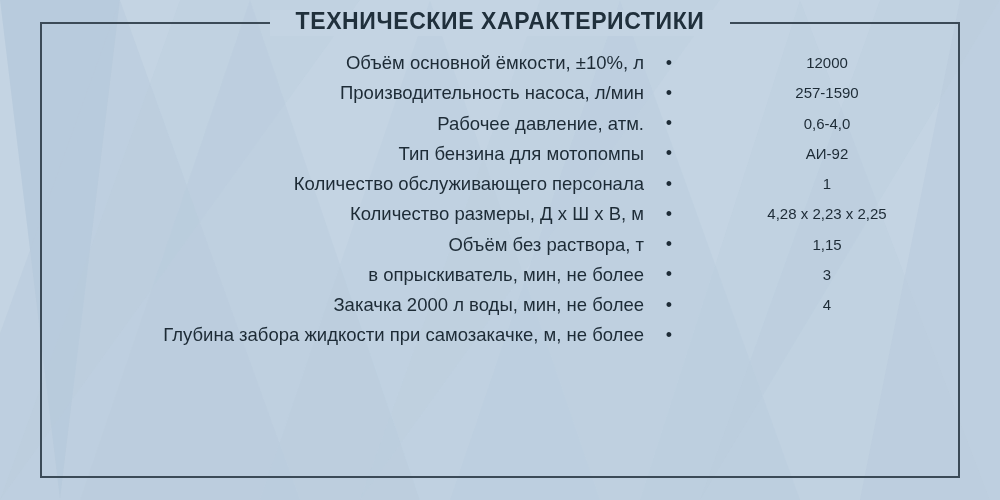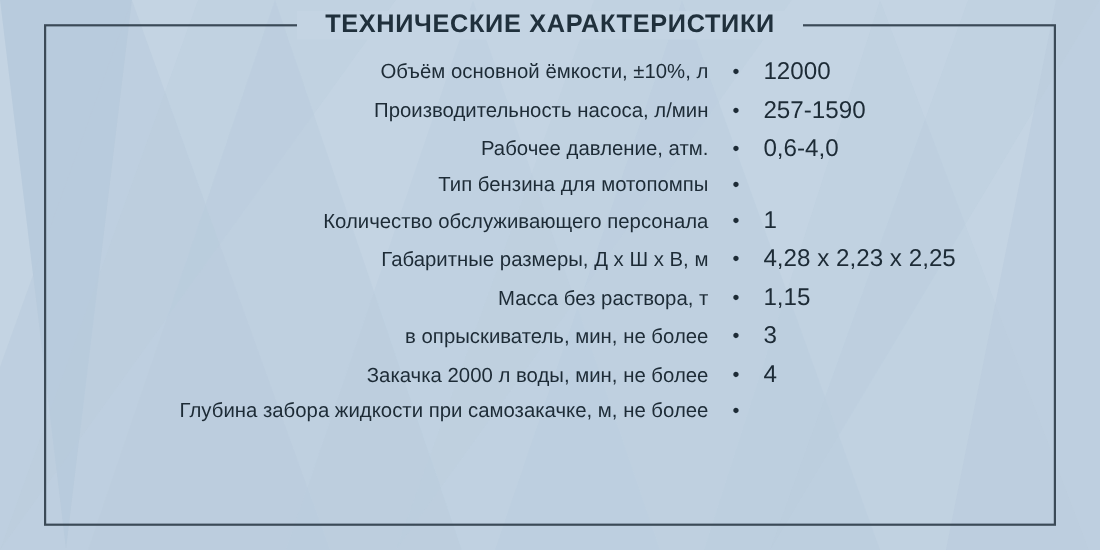--- a/index.html
+++ b/index.html
@@ -92,23 +92,24 @@
     width: 18px;
     text-align: center;
     font-size: 18px;
     color: #1d2b36;
     line-height: 1;
   }
 
   .value {
     flex: 1;
     padding-left: 16px;
-    font-size: 22px;
+    font-size: 15px;
     color: #1d2b36;
     white-space: nowrap;
+    text-align: center;
   }
 </style>
 </head>
 <body>
 
 <div class="page">
 
   <svg class="bg-pattern" viewBox="0 0 1000 500" preserveAspectRatio="none">
     <rect x="0" y="0" width="1000" height="500" fill="#c4d4e3"></rect>
     <g fill="#b7cadc" opacity="0.85">
@@ -146,36 +147,37 @@
 
     <div class="row">
       <div class="label"><span>Рабочее давление, атм.</span></div>
       <div class="bullet">•</div>
       <div class="value">0,6-4,0</div>
     </div>
 
     <div class="row">
       <div class="label"><span>Тип бензина для мотопомпы</span></div>
       <div class="bullet">•</div>
+      <div class="value">АИ-92</div>
     </div>
 
     <div class="row">
       <div class="label"><span>Количество обслуживающего персонала</span></div>
       <div class="bullet">•</div>
       <div class="value">1</div>
     </div>
 
     <div class="row">
-      <div class="label"><span>Габаритные размеры, Д х Ш х В, м</span></div>
+      <div class="label"><span>Количество размеры, Д х Ш х В, м</span></div>
       <div class="bullet">•</div>
       <div class="value">4,28 х 2,23 х 2,25</div>
     </div>
 
     <div class="row">
-      <div class="label"><span>Масса без раствора, т</span></div>
+      <div class="label"><span>Объём без раствора, т</span></div>
       <div class="bullet">•</div>
       <div class="value">1,15</div>
     </div>
 
     <div class="row">
       <div class="label">
         <span class="line2">в опрыскиватель, мин, не более</span>
       </div>
       <div class="bullet">•</div>
       <div class="value">3</div>

